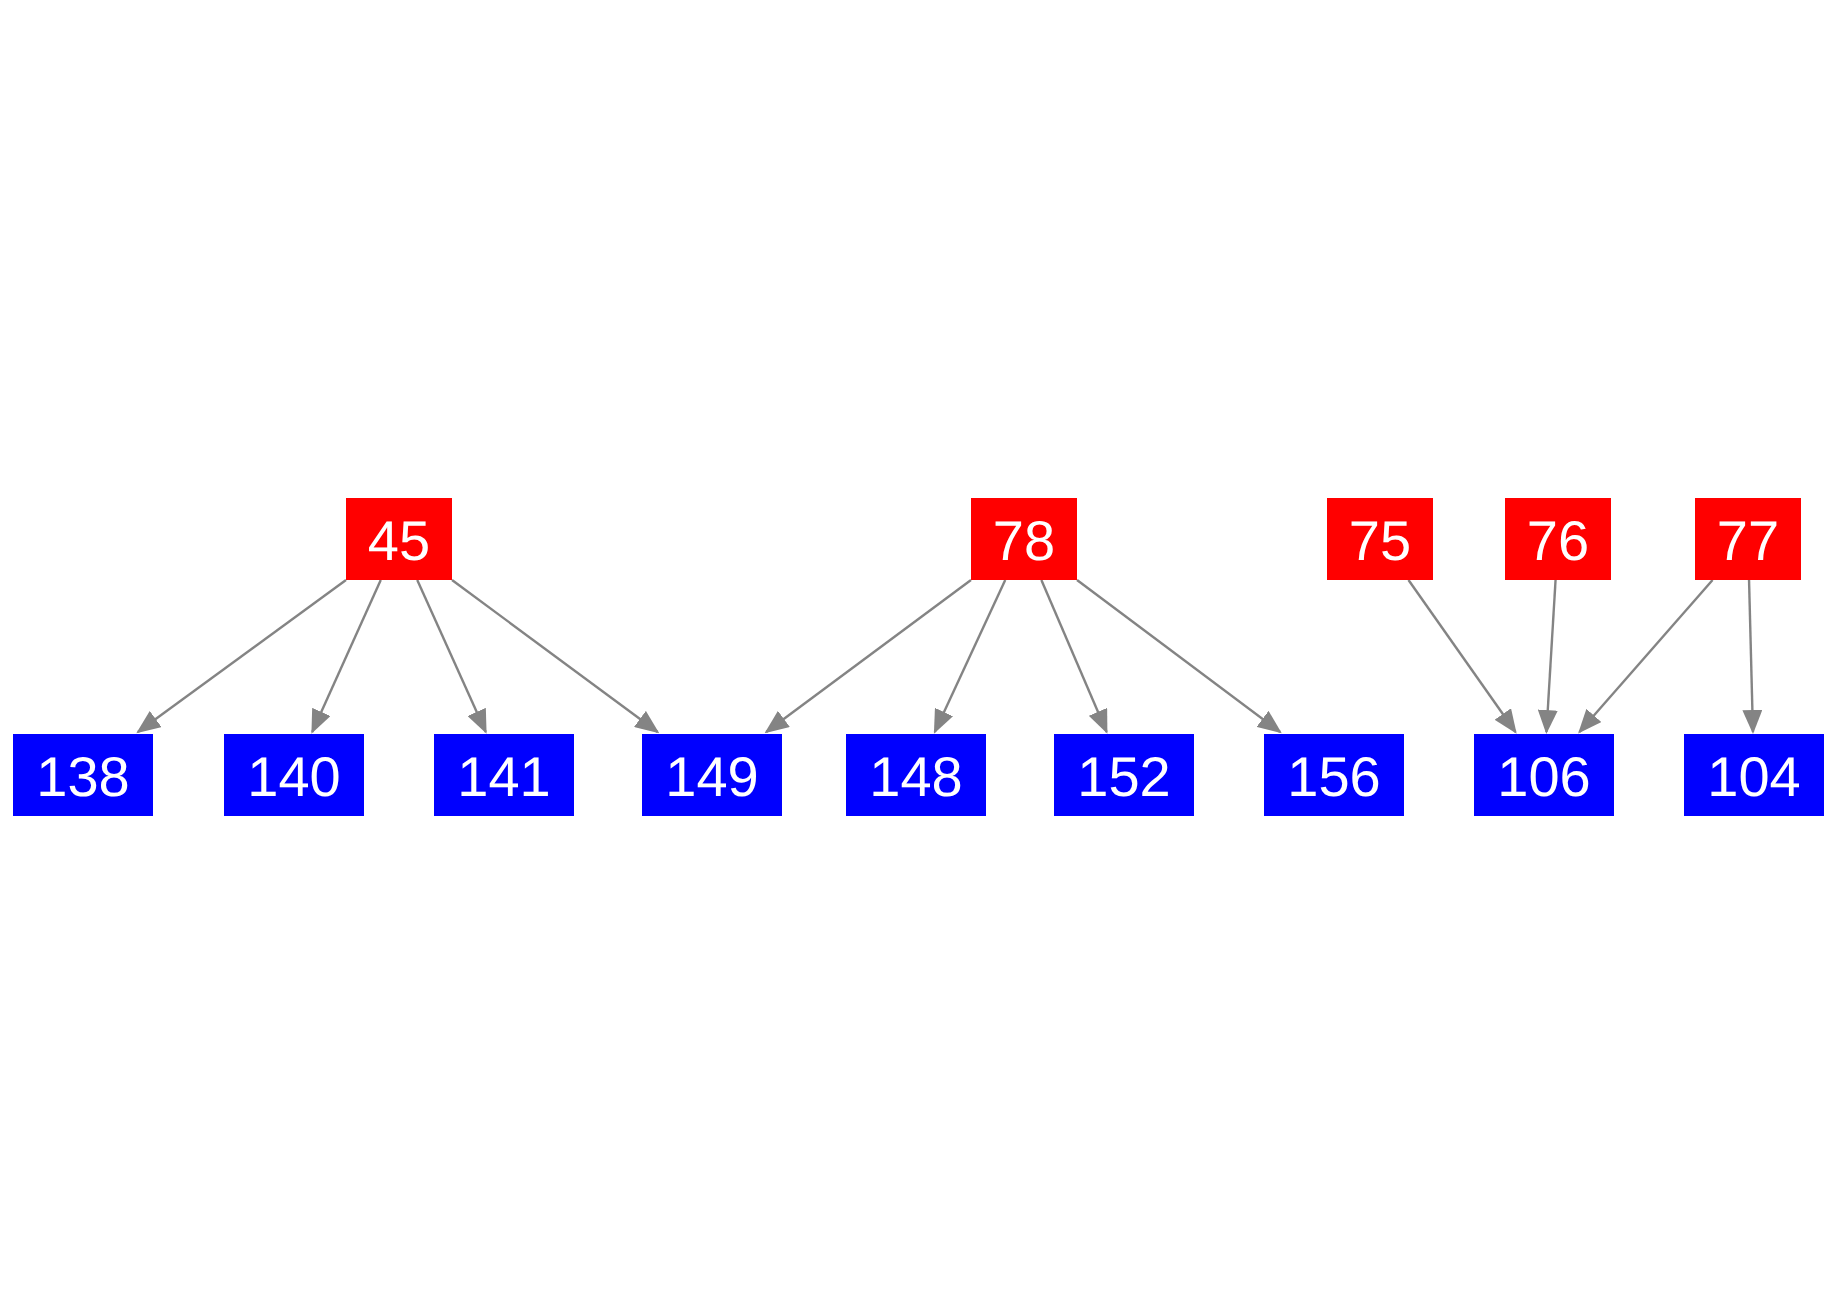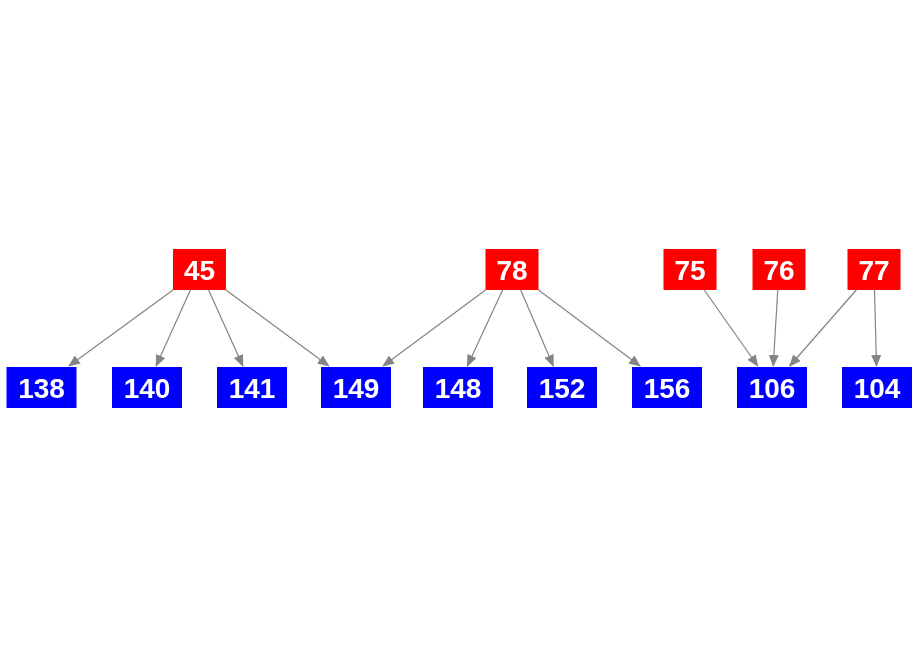--- a/index.html
+++ b/index.html
@@ -7,21 +7,20 @@
     padding: 0;
     background: #ffffff;
     font-family: "Liberation Sans", sans-serif;
   }
   .canvas {
     position: relative;
     width: 917px;
     height: 656px;
     background: #ffffff;
     overflow: hidden;
-    font-weight: bold;
   }
   svg { display: block; }
   .node-label {
     font-family: "Liberation Sans", sans-serif;
     font-size: 28px;
     fill: #ffffff;
   }
   .edge-line {
     fill: none;
     stroke-width: 1.2px;

